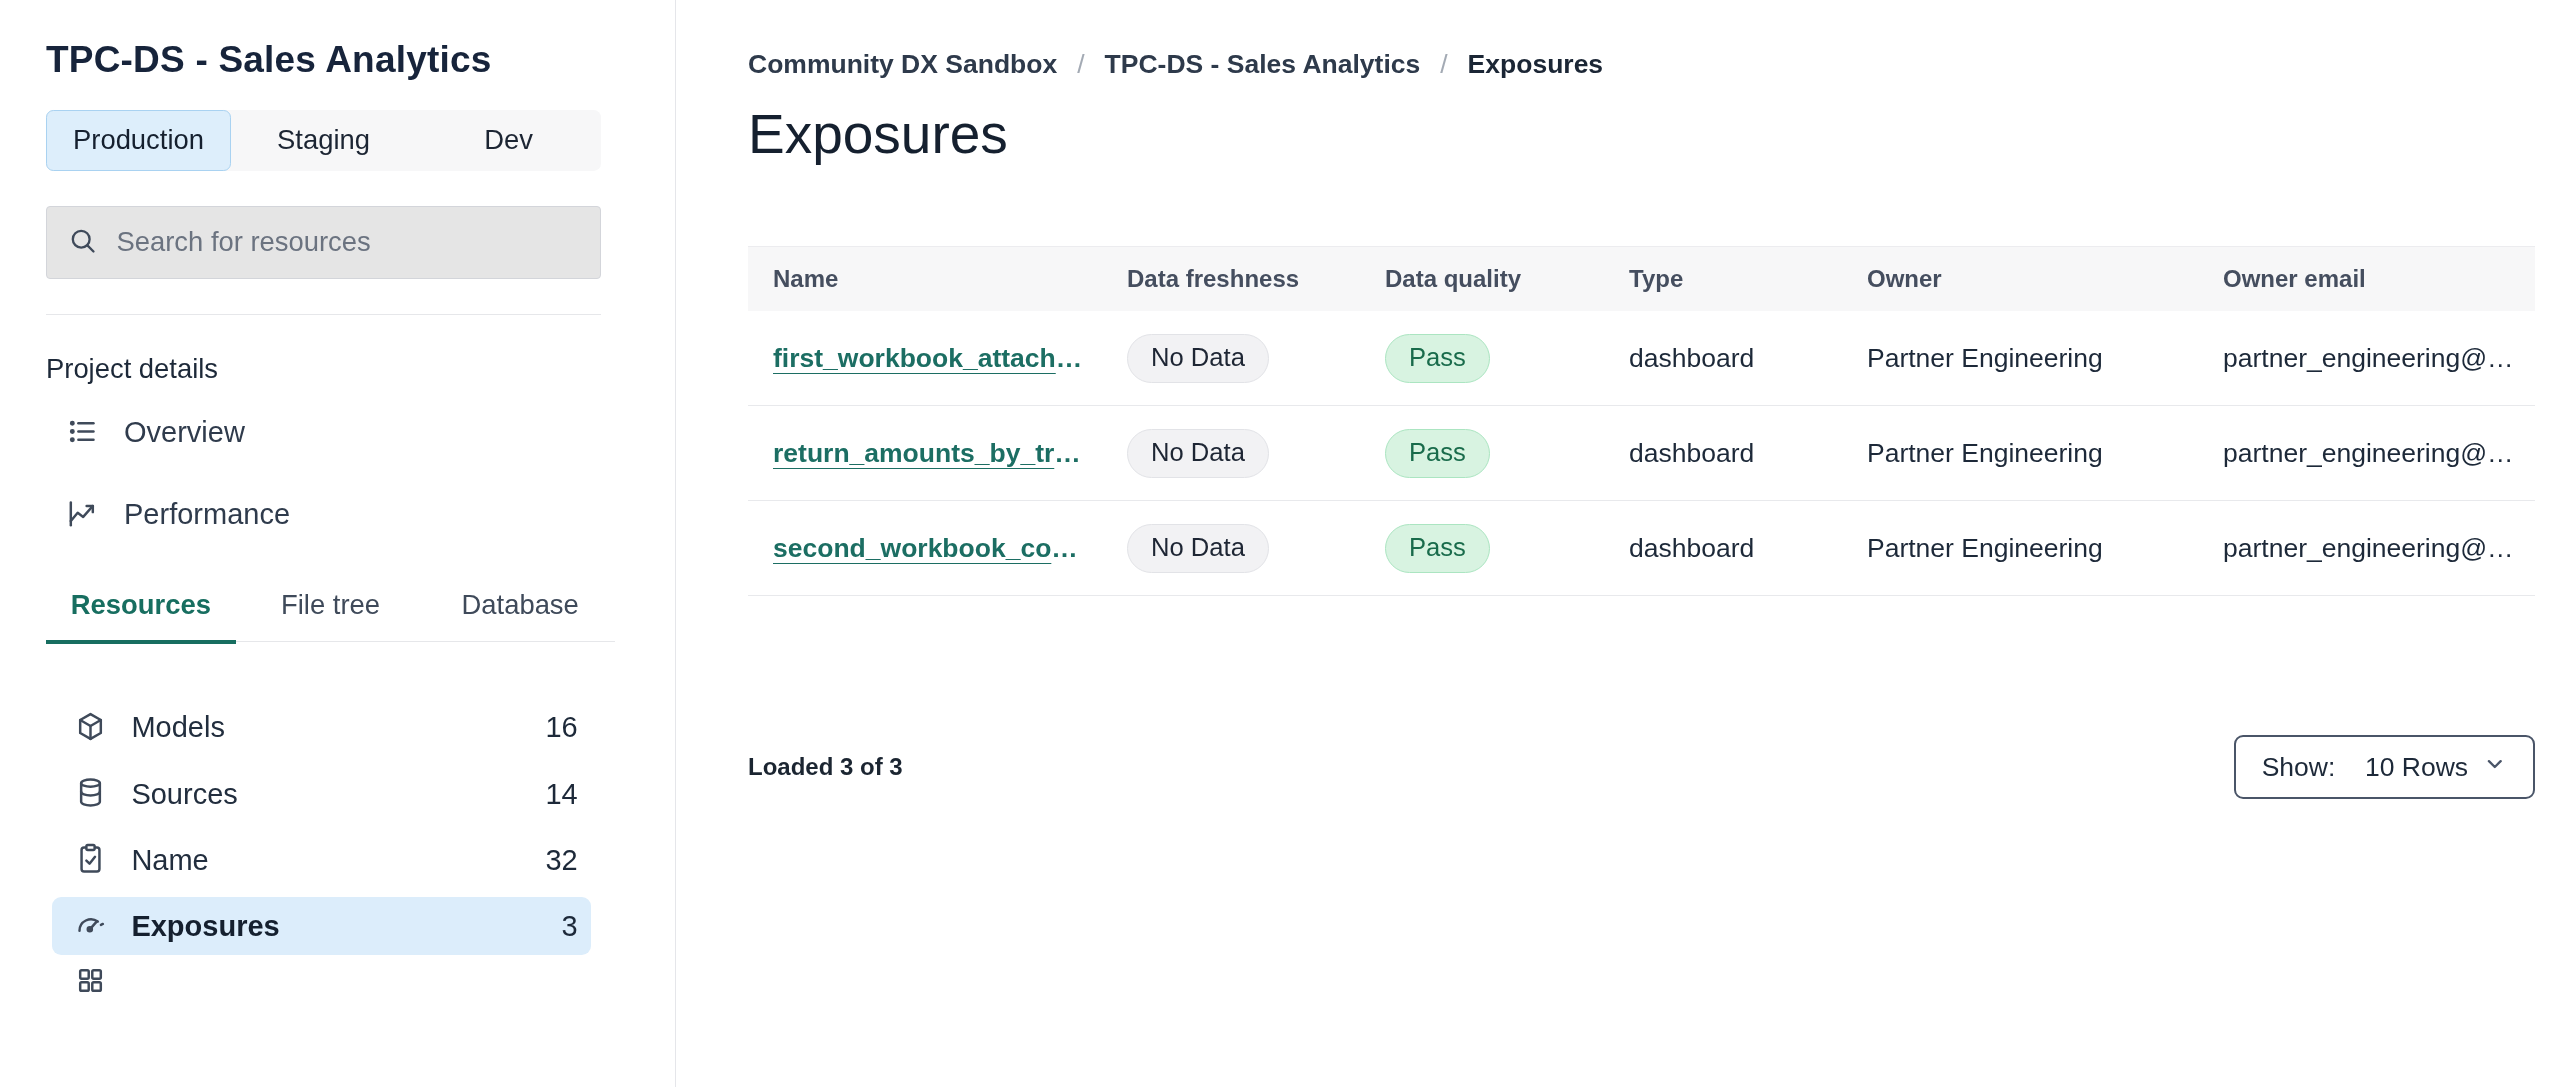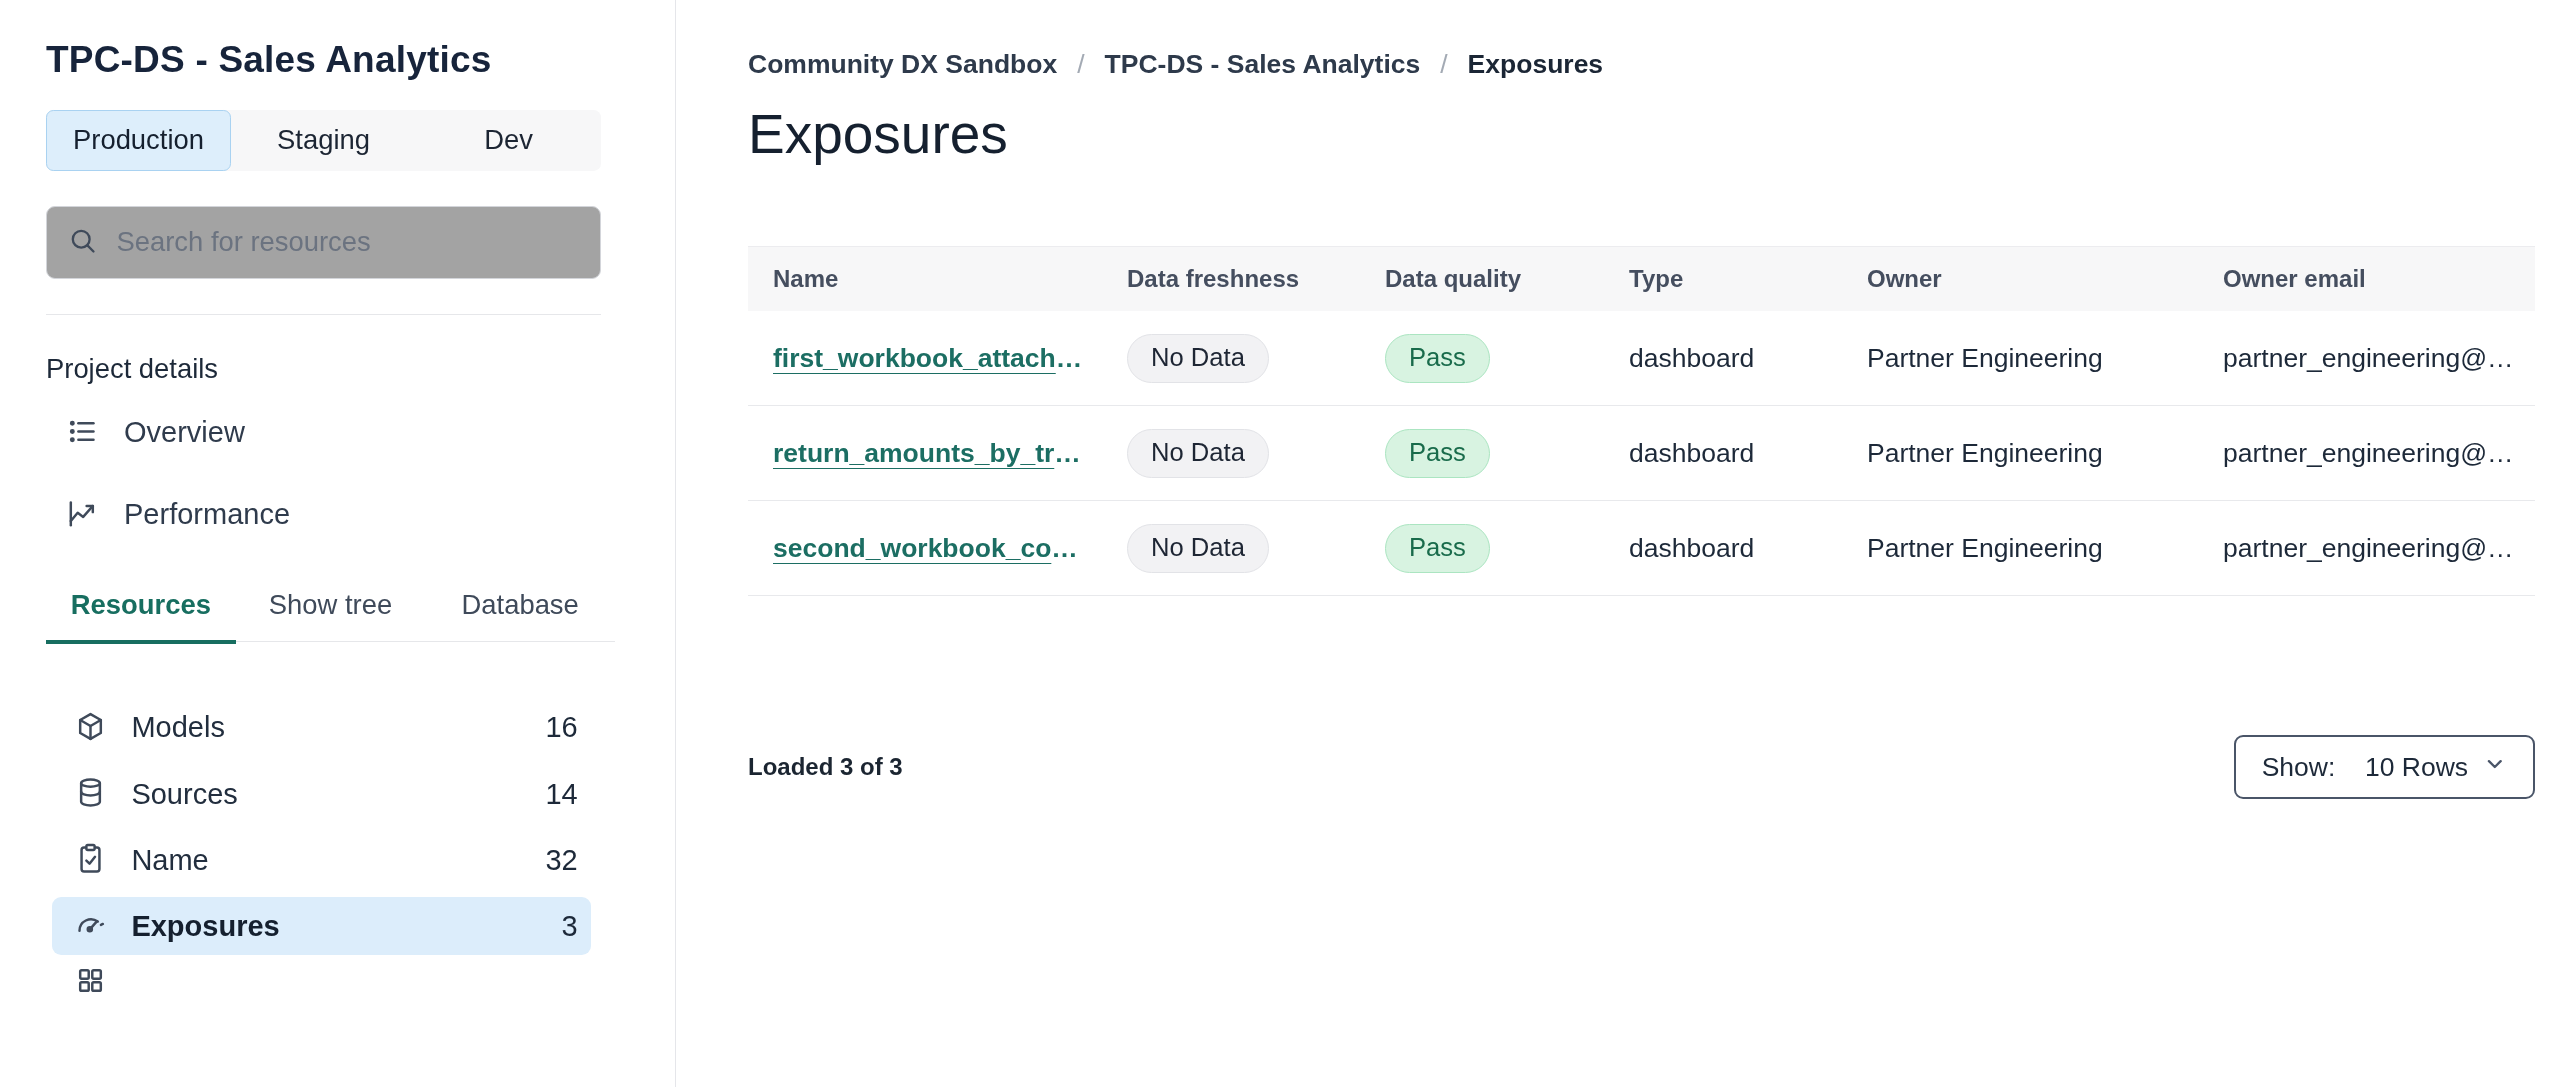--- a/index.html
+++ b/index.html
@@ -29,22 +29,22 @@
   .env-tab {
     flex:1; display:flex; align-items:center; justify-content:center;
     font-family:inherit; font-size:27.4px; color:#1c2533;
     background:transparent; border:1.8px solid transparent; border-radius:7.3px;
     cursor:pointer; padding:0;
   }
   .env-tab.active { background:#ddeefb; border-color:#a9d2f1; color:#15202f; }
 
   .search-box {
     margin-top:35px; width:555px; height:73px;
-    border:1.8px solid #d3d5da; border-radius:9px;
-    display:flex; align-items:center; gap:16.5px; padding:0 20px; background:#a3a3a3;
+    border:1.8px solid #d3d5da; border-radius:4px;
+    display:flex; align-items:center; gap:16.5px; padding:0 20px; background:#e5e5e5;
   }
   .search-box svg { flex:none; }
   .search-box input {
     border:none; outline:none; font-family:inherit;
     font-size:27.4px; color:#1d2939; width:100%; background:transparent;
   }
   .search-box input::placeholder { color:#6b7380; }
 
   .sidebar-divider { margin-top:35px; width:555px; border-top:1.8px solid #e6e7ea; }
 
@@ -177,21 +177,21 @@
             <polyline points="3.5,17.5 8.5,11.5 12.5,14.5 19.5,6.5"></polyline>
             <polyline points="15,6.5 19.5,6.5 19.5,11"></polyline>
           </svg>
         </span>
         <span class="nav-label">Performance</span>
       </div>
     </nav>
 
     <div class="explorer-tabs">
       <div class="x-tab active">Resources</div>
-      <div class="x-tab">Show tree</div>
+      <div class="x-tab">File tree</div>
       <div class="x-tab">Database</div>
     </div>
 
     <div class="res-list">
       <div class="res-item">
         <span>
           <svg width="33" height="33" viewBox="0 0 24 24" class="icon-stroke">
             <path d="M12 3 L19.5 7.3 V16.7 L12 21 L4.5 16.7 V7.3 Z"></path>
             <polyline points="4.5,7.3 12,11.6 19.5,7.3"></polyline>
             <line x1="12" y1="11.6" x2="12" y2="21"></line>

